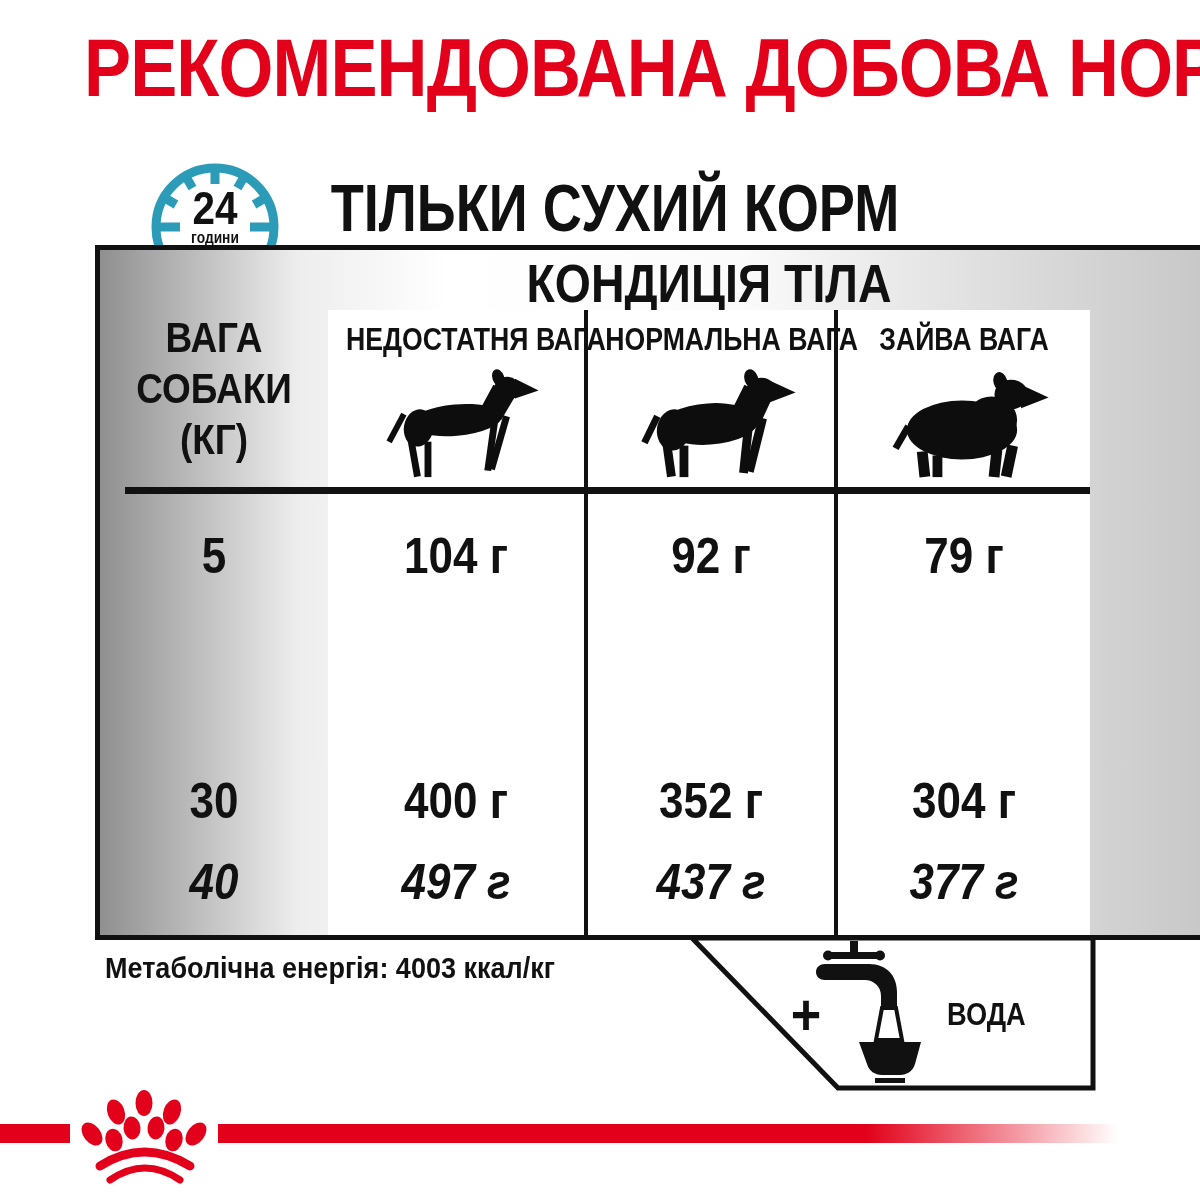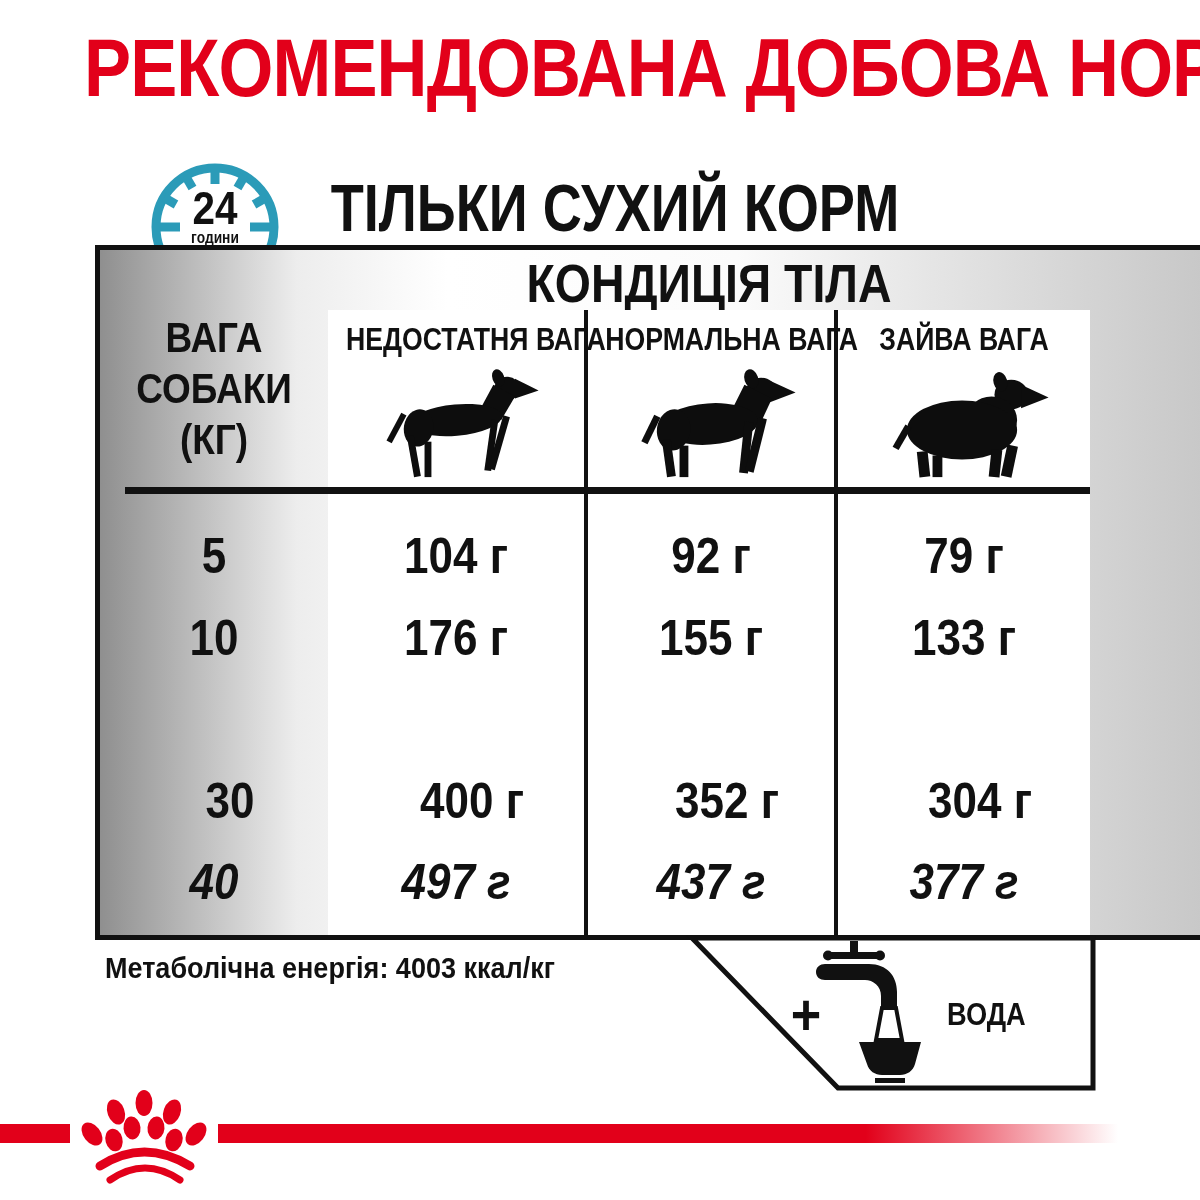--- a/index.html
+++ b/index.html
@@ -53,21 +53,21 @@
   .vdiv{position:absolute;top:60px;width:4px;height:625px;background:#111;}
   .d1{left:484px;} .d2{left:734px;}
   .colhead{
     position:absolute;top:72px;height:36px;font-size:31px;font-weight:bold;
     text-align:center;line-height:36px;white-space:nowrap;
   }
   .dog{position:absolute;top:115px;width:180px;height:118px;}
   .dog *{fill:#0d0d0d;}
   .hsep{position:absolute;left:25px;top:237px;width:965px;height:7px;background:#111;}
   .trow{position:absolute;left:0;width:990px;height:52px;}
-  .r1{top:280px;}.r2{top:362px;}.r3{top:443px;}.r4{top:525px;margin-left:16px;}.r5{top:606px;font-style:italic;}
+  .r1{top:280px;}.r2{top:362px;}.r3{top:443px;}.r4{top:525px;}.r5{top:606px;font-style:italic;}
   .cell{
     position:absolute;top:0;height:52px;font-size:50px;font-weight:bold;
     text-align:center;line-height:52px;transform:scaleX(0.88);transform-origin:center center;
     white-space:nowrap;
   }
   .cw{left:0;width:228px;} .cu{left:228px;width:256px;} .cn{left:488px;width:246px;} .co{left:738px;width:252px;}
 
   .energy{
     position:absolute;left:105px;top:950px;font-size:30px;font-weight:bold;
     line-height:36px;white-space:nowrap;
@@ -183,26 +183,20 @@
           <use href="#dog-over"></use>
         </svg>
 
       <div class="hsep"></div>
 
       <div class="trow r1">
         <span class="cell cw">5</span>
         <span class="cell cu">104 г</span>
         <span class="cell cn">92 г</span>
         <span class="cell co">79 г</span>
-      </div>
-      <div class="trow r2">
-        <span class="cell cw">10</span>
-        <span class="cell cu">176 г</span>
-        <span class="cell cn">155 г</span>
-        <span class="cell co">133 г</span>
       </div>
       <div class="trow r4">
         <span class="cell cw">30</span>
         <span class="cell cu">400 г</span>
         <span class="cell cn">352 г</span>
         <span class="cell co">304 г</span>
       </div>
       <div class="trow r5">
         <span class="cell cw">40</span>
         <span class="cell cu">497 г</span>

